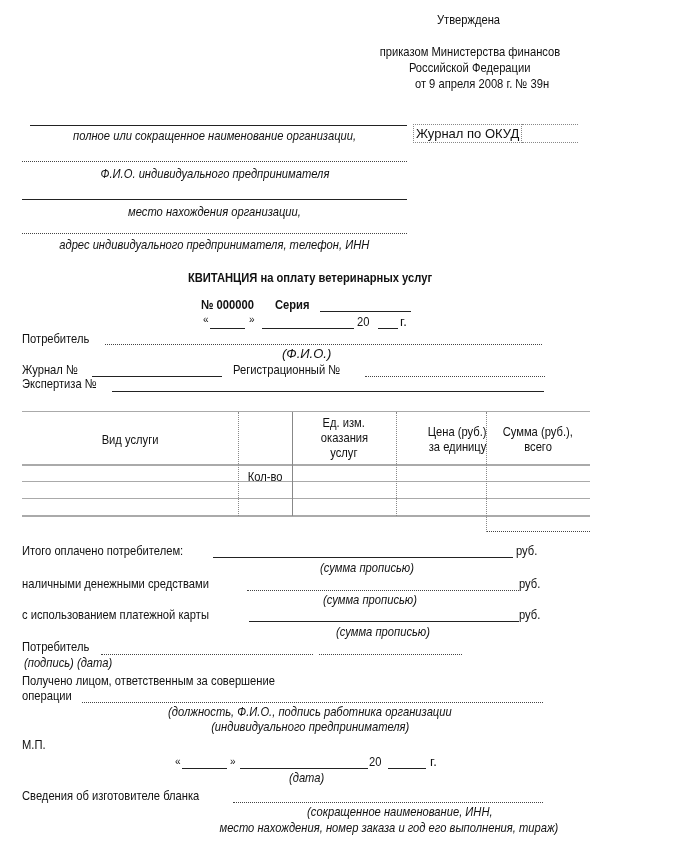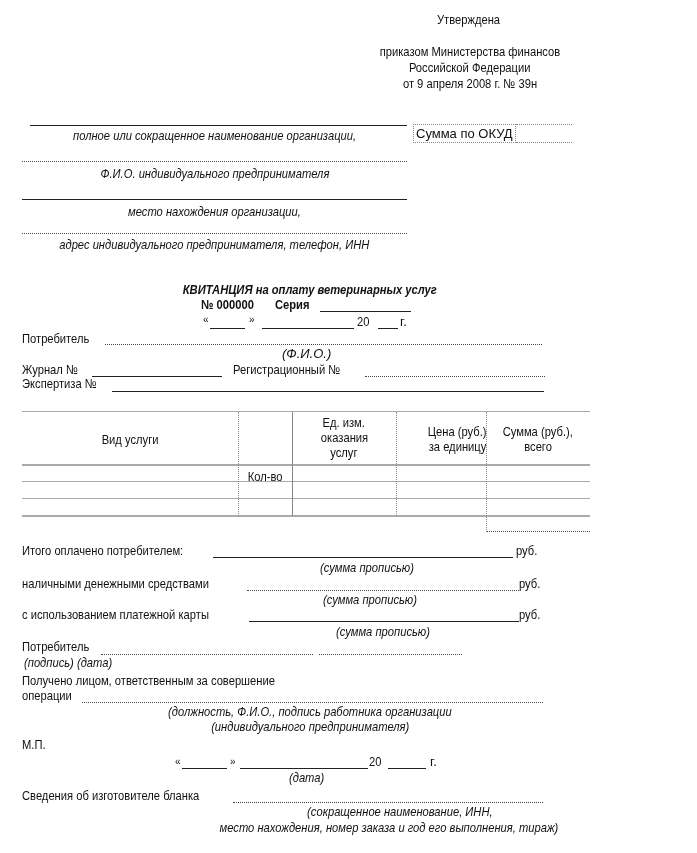--- a/index.html
+++ b/index.html
@@ -22,41 +22,41 @@
   .okud .code { width: 52px; }
   
   .th { position: absolute; text-align: center; font-size: 13px; line-height: 15px; }
 </style>
 </head>
 <body>
 
 <div class="abs narrow" style="left:437px; top:12px;">Утверждена</div>
 <div class="abs c" style="left:340px; top:44px; width:260px;text-decoration:underline;"><span class="narrow" style="display:inline-block; transform-origin:center top;">приказом Министерства финансов</span></div>
 <div class="abs c" style="left:340px; top:60px; width:260px;"><span style="display:inline-block; transform:scaleX(0.86);">Российской Федерации</span></div>
-<div class="abs c" style="left:340px; top:76px; width:260px;"><span style="display:inline-block; transform:scaleX(0.86);">от 9 апреля 2008 г. № 39н</span></div>
+<div class="abs c" style="left:352px; top:76px; width:260px;"><span style="display:inline-block; transform:scaleX(0.86);">от 9 апреля 2008 г. № 39н</span></div>
 
 <div class="line" style="left:30px; top:125px; width:377px;"></div>
 <div class="abs c it" style="left:22px; top:128px; width:385px;"><span style="display:inline-block; transform:scaleX(0.86);">полное или сокращенное наименование организации,</span></div>
 <div class="dline" style="left:22px; top:161px; width:385px;"></div>
 <div class="abs c it" style="left:22px; top:166px; width:385px;"><span style="display:inline-block; transform:scaleX(0.86);">Ф.И.О. индивидуального предпринимателя</span></div>
 <div class="line" style="left:22px; top:199px; width:385px;"></div>
 <div class="abs c it" style="left:22px; top:204px; width:385px;"><span style="display:inline-block; transform:scaleX(0.86);">место нахождения организации,</span></div>
 <div class="dline" style="left:22px; top:233px; width:385px;"></div>
 <div class="abs c it" style="left:22px; top:237px; width:385px;"><span style="display:inline-block; transform:scaleX(0.86);">адрес индивидуального предпринимателя, телефон, ИНН</span></div>
 
 <table class="okud">
   <tbody>
   <tr>
-    <td style="border-right:1px dotted #888;">Сумма по ОКУД</td>
+    <td style="border-right:1px dotted #888;">Журнал по ОКУД</td>
     <td class="code" style="border-right:none;"></td>
   </tr>
 </tbody>
   </table>
 
-<div class="abs c" style="left:100px; top:282px; width:420px;font-style:italic;">
+<div class="abs c" style="left:100px; top:270px; width:420px;">
   <span style="display:inline-block; transform:scaleX(0.86);"><span class="b">КВИТАНЦИЯ</span><span class="b"> на оплату ветеринарных услуг</span></span>
 </div>
 <div class="abs b narrow" style="left:201px; top:297px;">№ 000000</div>
 <div class="abs b narrow" style="left:275px; top:297px;">Серия</div>
 <div class="line" style="left:320px; top:311px; width:91px;"></div>
 
 <div class="abs" style="left:203px; top:314px; font-size:10px;">«</div>
 <div class="line" style="left:210px; top:328px; width:35px;"></div>
 <div class="abs" style="left:249px; top:314px; font-size:10px;">»</div>
 <div class="line" style="left:262px; top:328px; width:92px;"></div>

